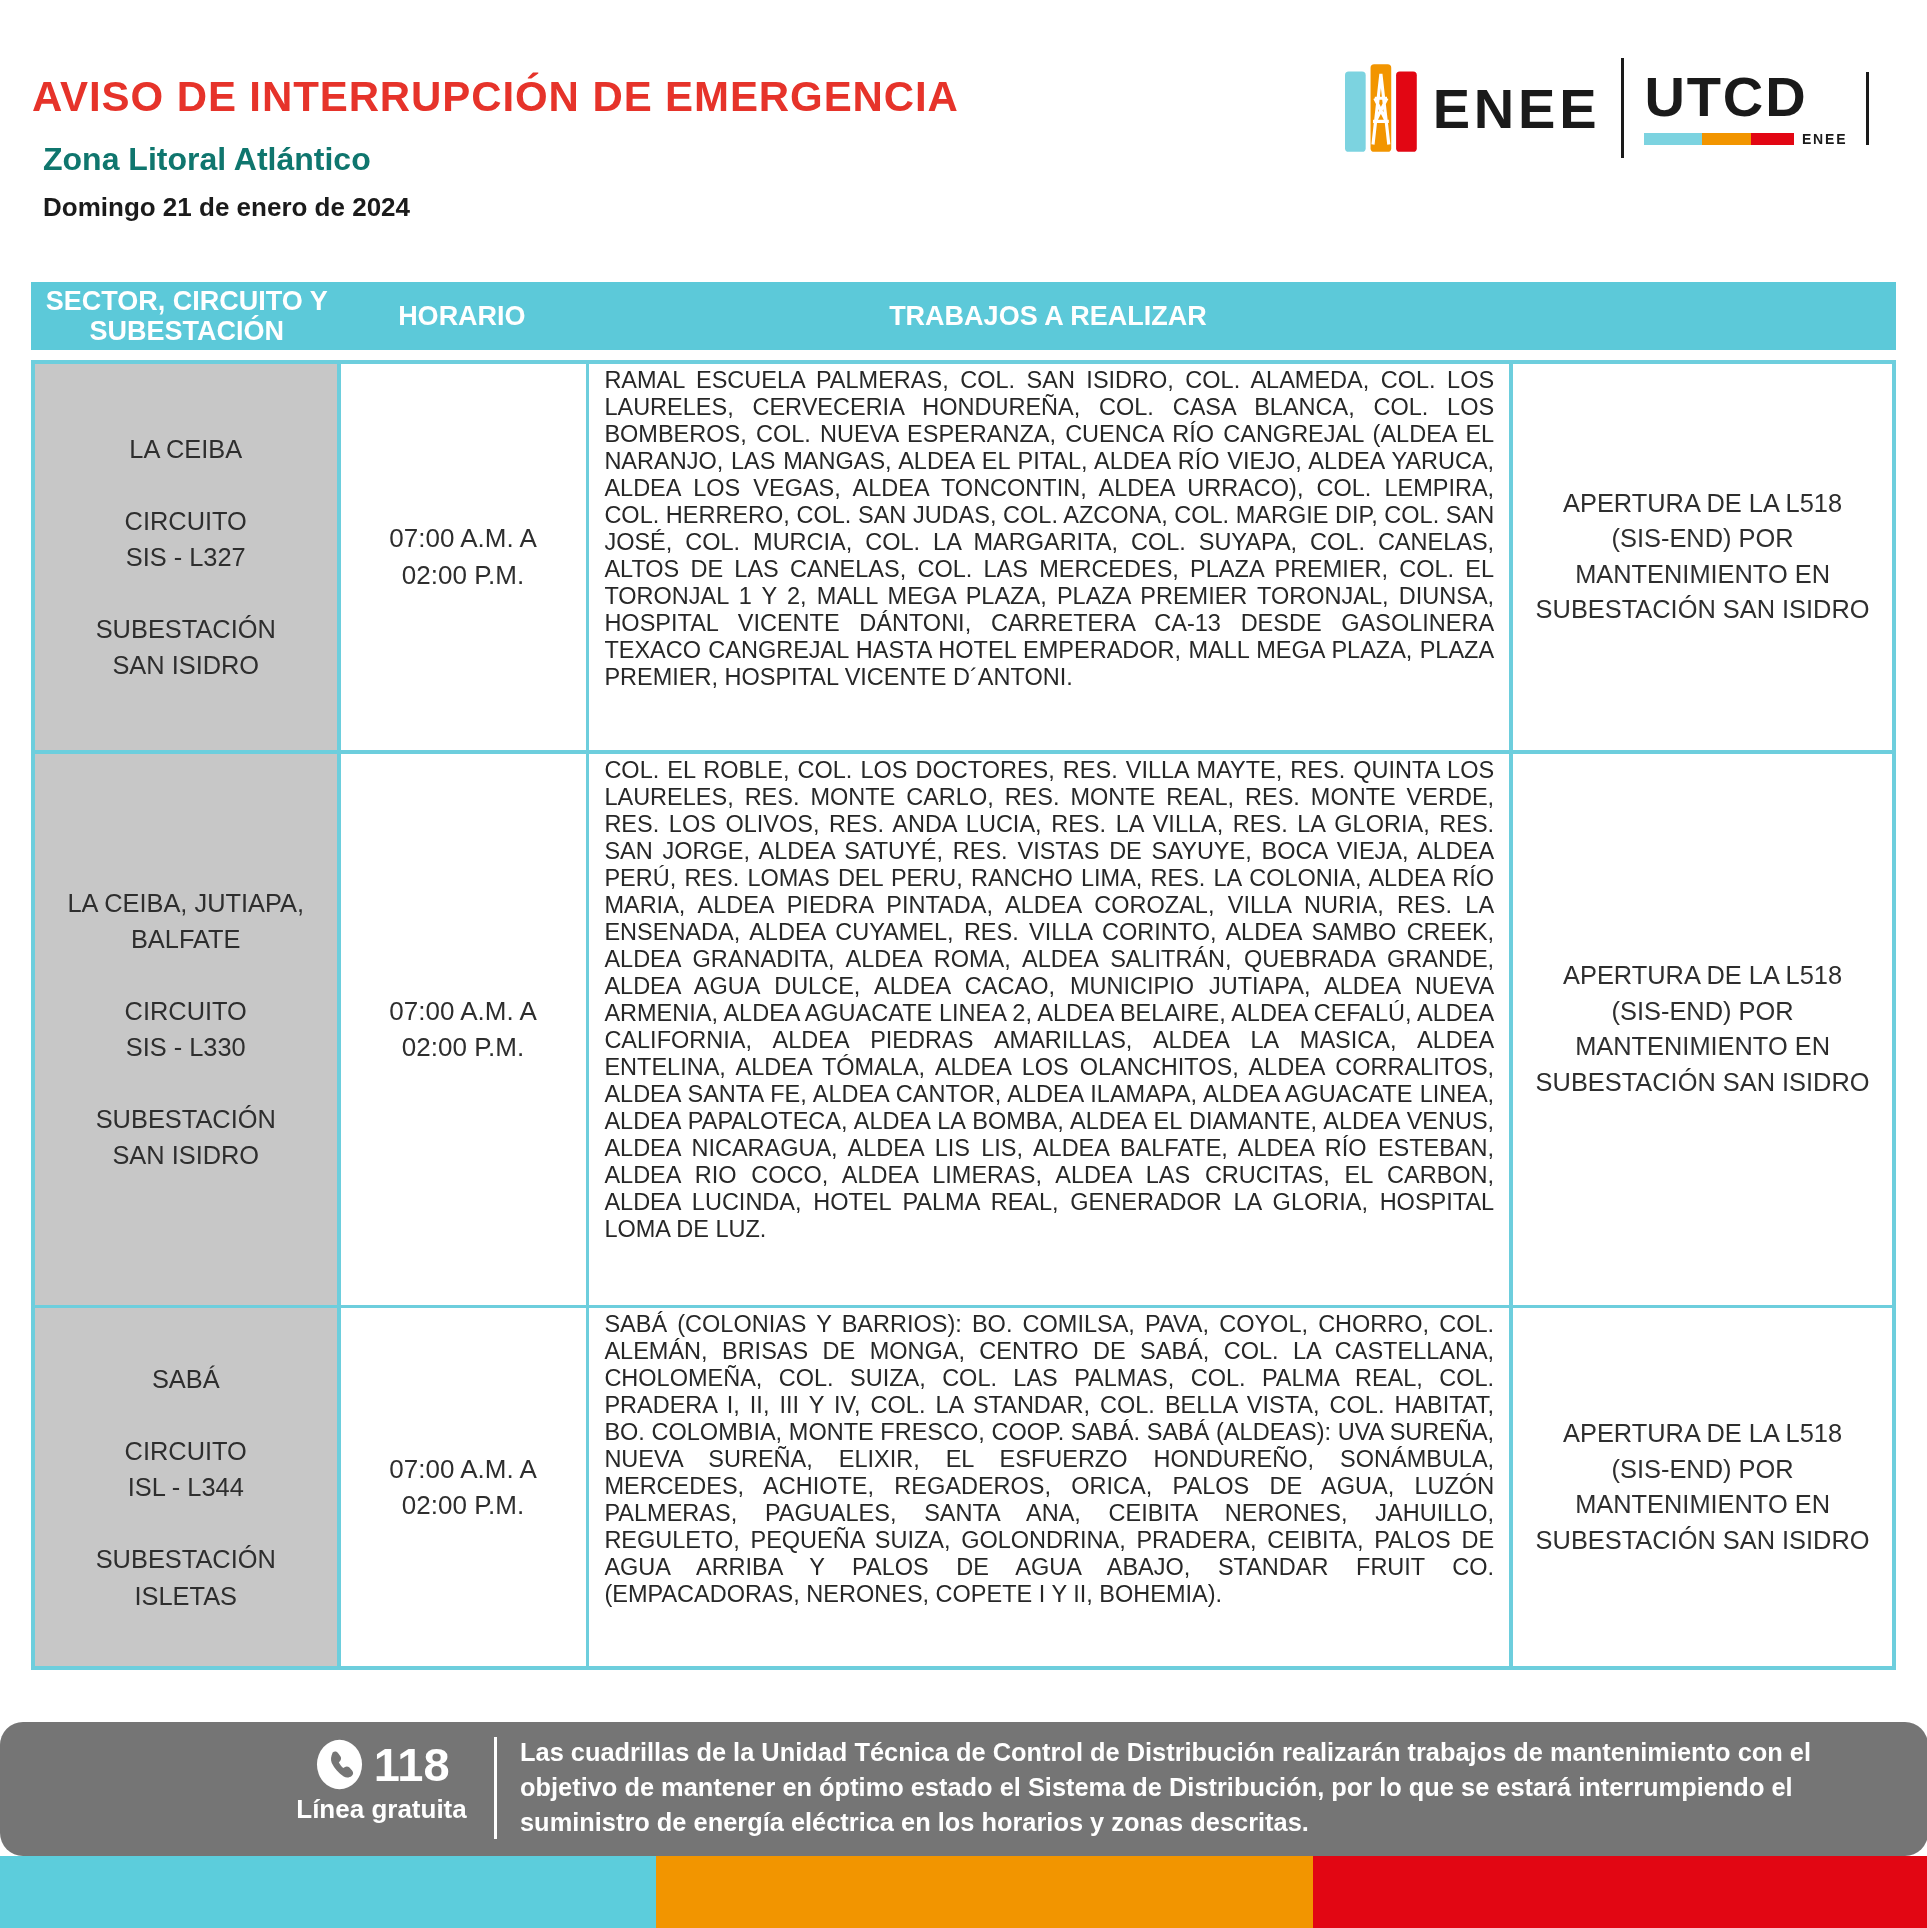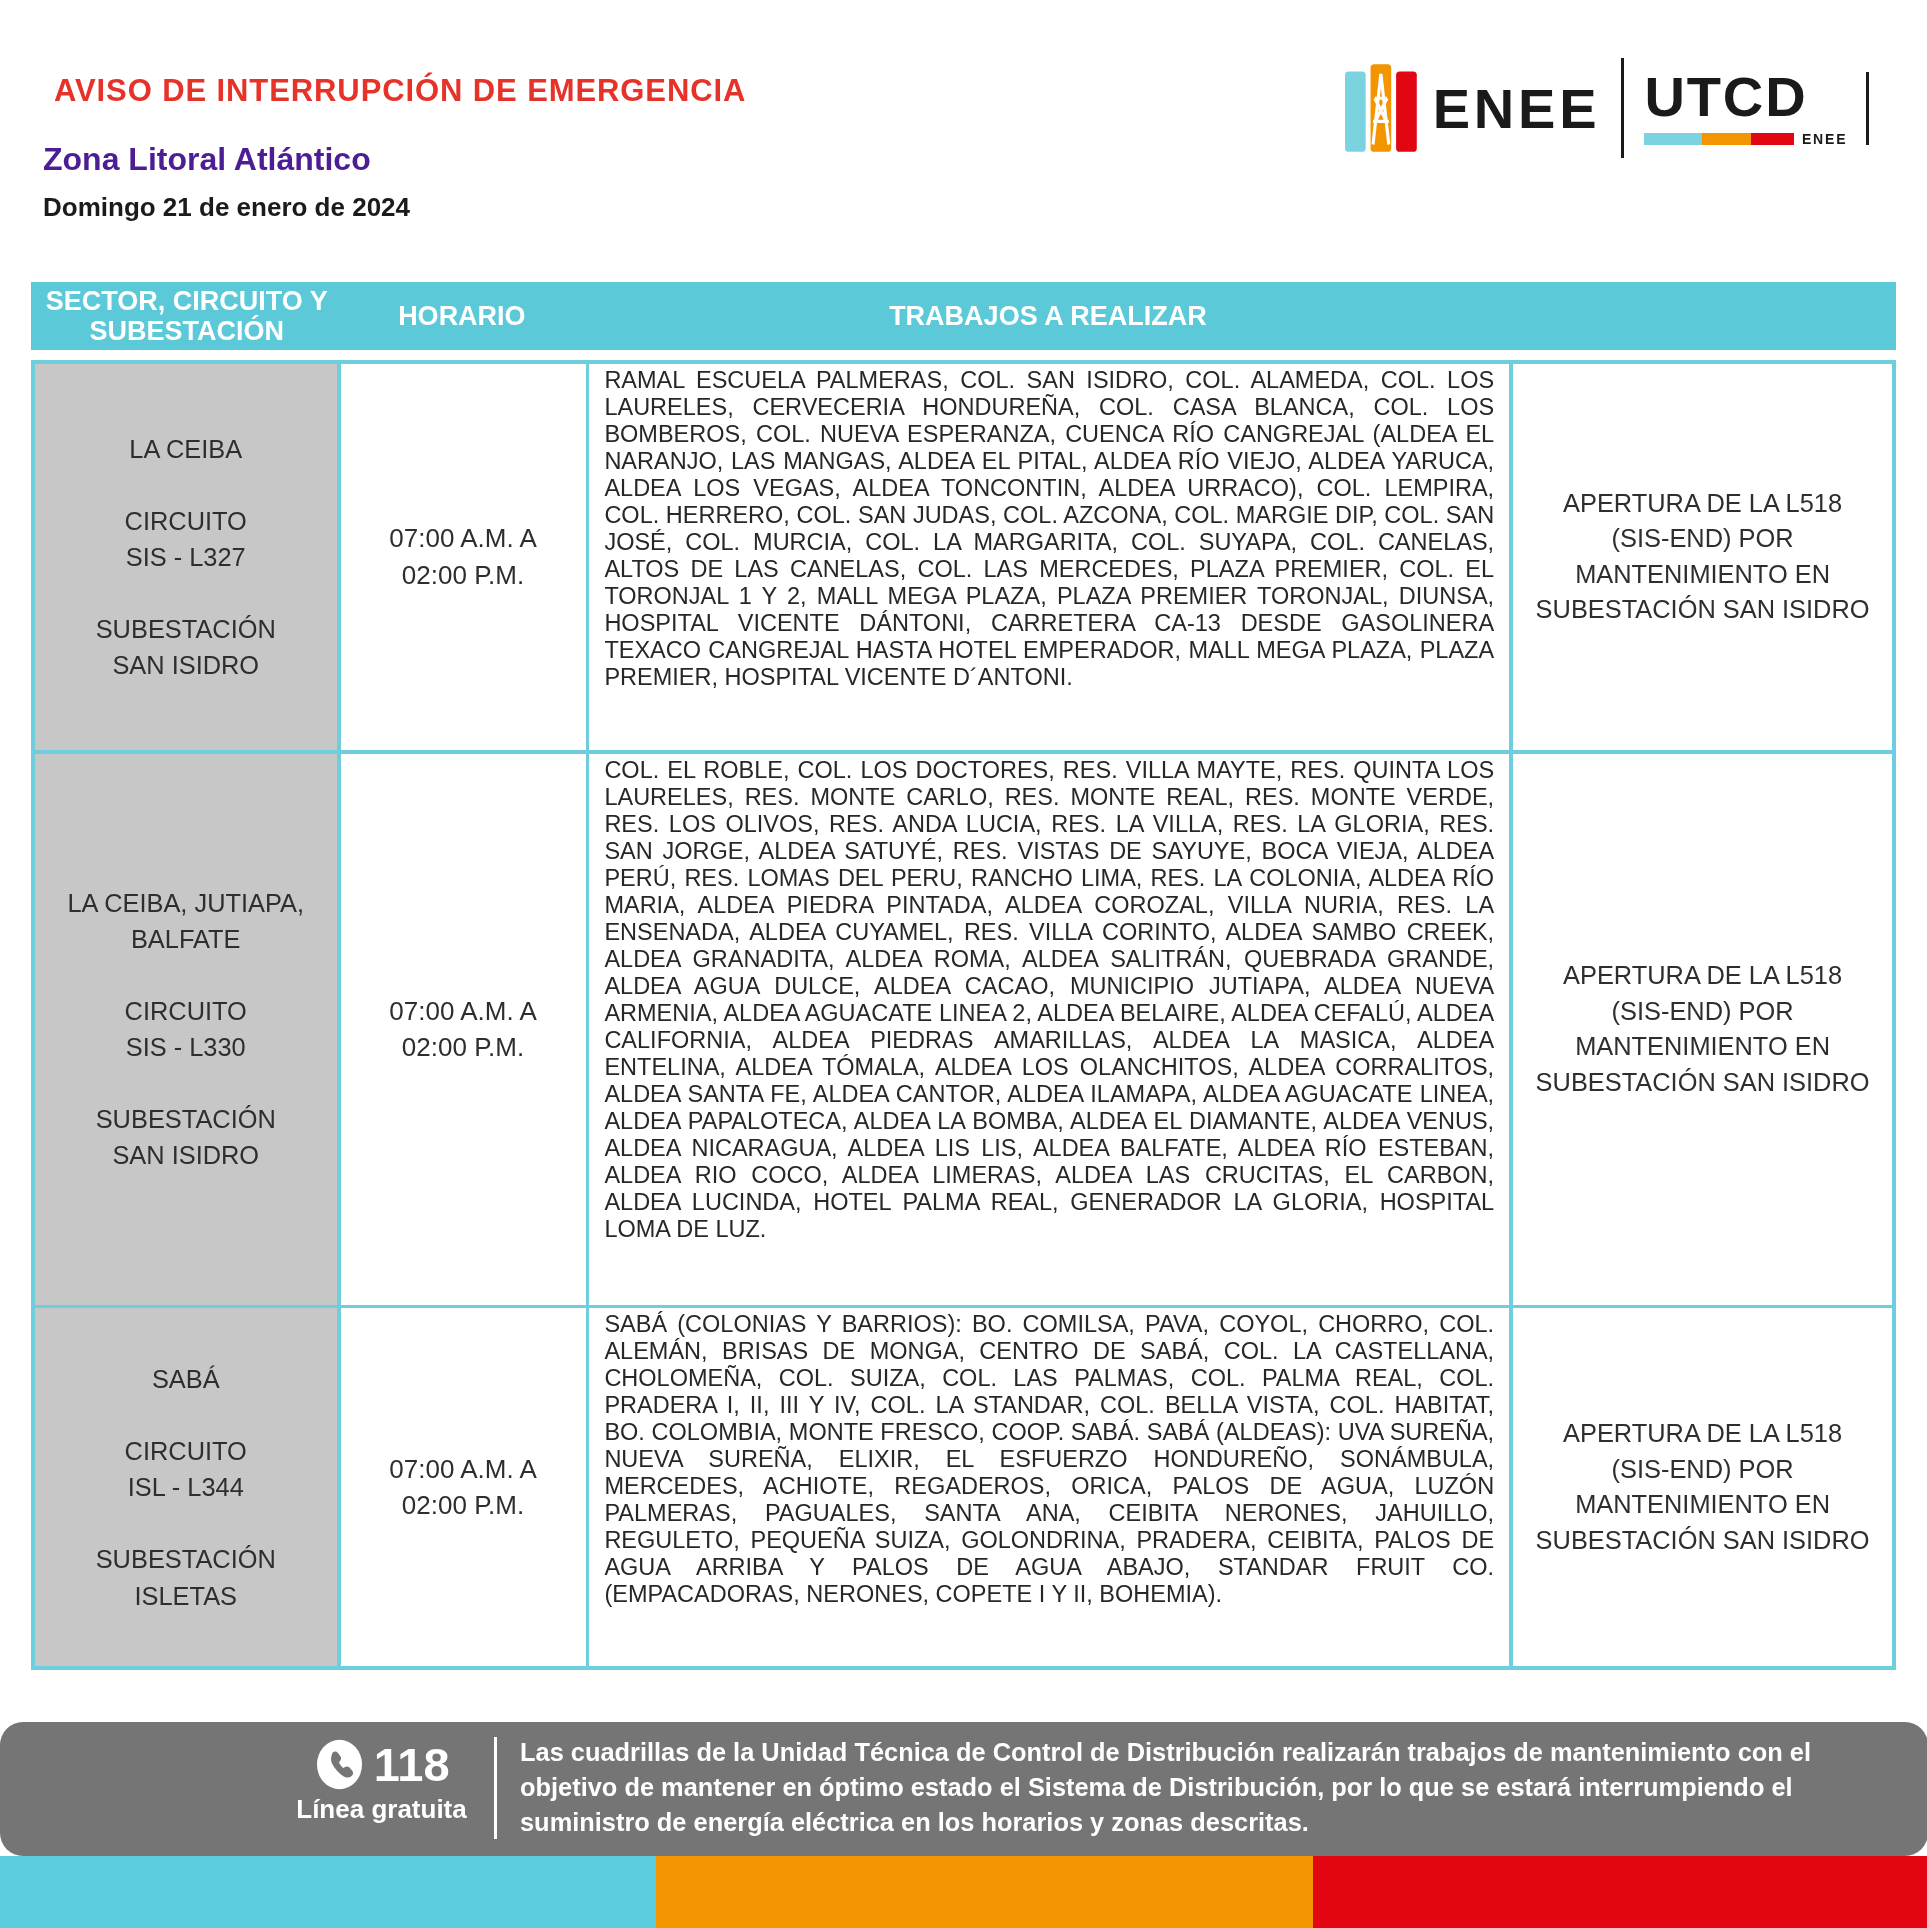--- a/index.html
+++ b/index.html
@@ -2,25 +2,25 @@
 <html style="font-size:15px"><head>
 <meta charset="utf-8">
 <style>
   html,body{margin:0;padding:0;background:#fff;}
   .page{
     position:relative;width:1928px;height:1928px;overflow:hidden;background:#ffffff;
     font-family:"Liberation Sans", sans-serif;color:#222;
   }
   
   .title{
-    position:absolute;left:54px;top:73px;font-size:31px;font-weight:bold;
+    position:absolute;left:32px;top:73px;font-size:42px;font-weight:bold;
     color:#E6332A;letter-spacing:0.9px;
   }
   .zone{
-    position:absolute;left:43px;top:141px;font-size:32px;font-weight:bold;color:#4c1d95;
+    position:absolute;left:43px;top:141px;font-size:32px;font-weight:bold;color:#0f766e;
   }
   .date{
     position:absolute;left:43px;top:192px;font-size:26px;font-weight:bold;color:#1b1b1b;
   }
   
   .logo{
     position:absolute;right:55px;top:58px;display:flex;align-items:center;gap:15px;
   }
   .logo-mark{width:73px;height:90px;}
   .logo-enee{font-size:56px;font-weight:bold;color:#1a1a1a;letter-spacing:3.8px;}

